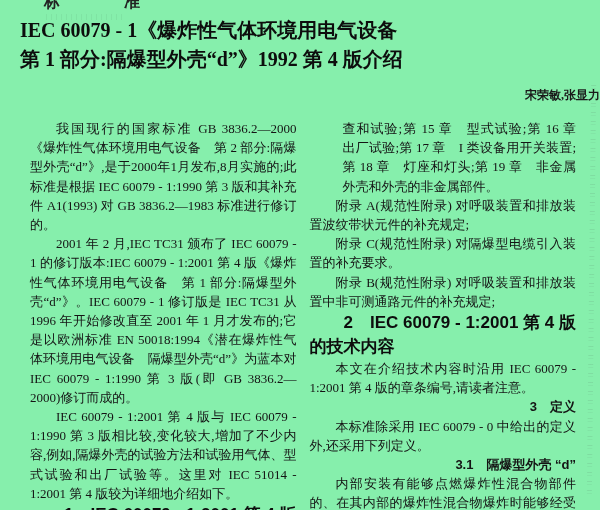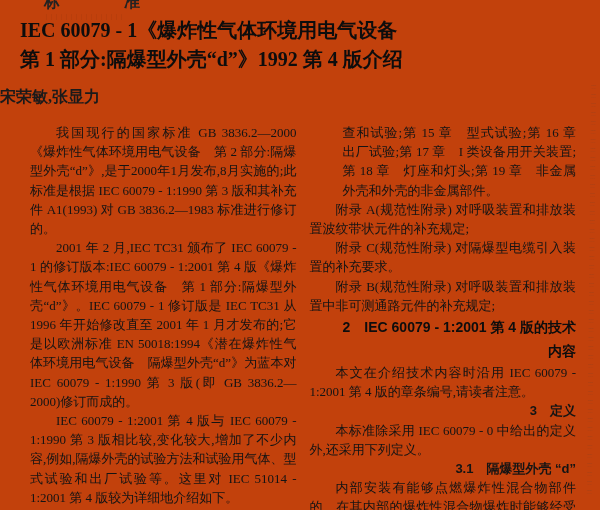--- a/index.html
+++ b/index.html
@@ -6,21 +6,21 @@
   body {
     width: 600px; height: 510px;
     background: #f4f4f2;
     font-family: "Liberation Serif", serif;
     color: #141414;
     overflow: hidden;
   }
   .page {
     position: relative;
     width: 600px; height: 510px;
-    background: #c2410c;
+    background: #86efac;
     overflow: hidden;
   }
   
   .header-frag {
     position: absolute;
     top: -8px; left: 44px;
     font-weight: bold;
     font-size: 16px;
     letter-spacing: 30px;
     white-space: nowrap;
@@ -29,46 +29,46 @@
   .title {
     margin: 16px 20px 0 20px;
     text-align: left;
     font-weight: bold;
     font-size: 20px;
     line-height: 29px;
     color: #0d0d0d;
   }
   .authors {
     margin-top: 13px;
-    text-align: left;
+    text-align: right;
     font-weight: bold;
-    font-size: 16px;
+    font-size: 12px;
     color: #1a1a1a;
   }
   .columns {
     display: flex;
     gap: 13px;
     margin: 15px 24px 0 30px;
   }
   .col {
     flex: 1;
     min-width: 0;
     font-size: 13px;
     line-height: 19.2px;
     text-align: justify;
     text-justify: inter-ideograph;
   }
   .col p { margin: 0; text-indent: 2em; }
   .col p.noindent { text-indent: 0; margin-left: 33px; }
   .sec-heading {
-    font-size: 14px;
+    font-size: 17px;
     font-weight: bold;
     line-height: 24px;
     text-indent: 0;
-    text-align: right;
+    text-align: left;
     margin: 7px 0 5px 0;
     font-family: "Liberation Sans", sans-serif;
     color: #0d0d0d;
   }
   .sub-heading {
     font-weight: bold;
     text-indent: 0;
     text-align: right;
     font-family: "Liberation Sans", sans-serif;
   }

